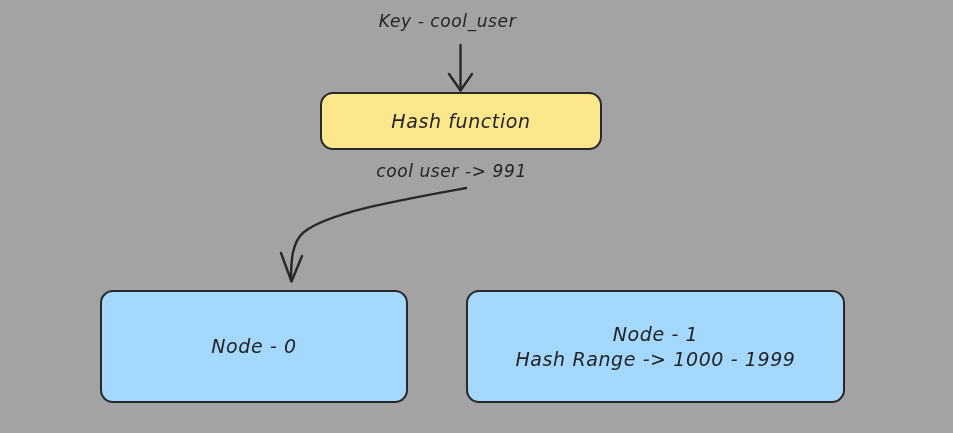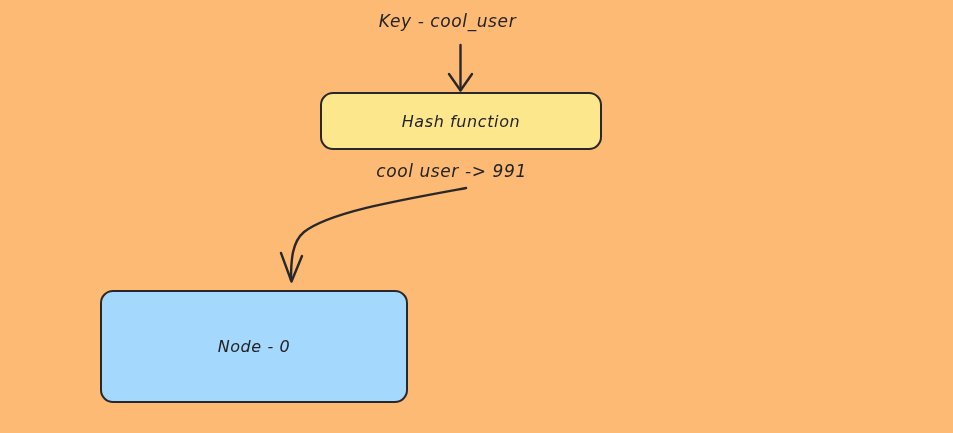--- a/index.html
+++ b/index.html
@@ -7,21 +7,21 @@
     padding: 0;
     background: #ffffff;
   }
   body {
     font-family: "DejaVu Sans", sans-serif;
   }
   #canvas {
     position: relative;
     width: 953px;
     height: 433px;
-    background: #fdba74;
+    background: #a3a3a3;
     overflow: hidden;
   }
   .hand-text {
     font-family: "DejaVu Sans", sans-serif;
     color: #232326;
     font-style: italic;
     letter-spacing: 0.6px;
     white-space: pre;
     -webkit-font-smoothing: antialiased;
   }
@@ -50,21 +50,21 @@
     position: absolute;
     box-sizing: border-box;
     border: 2.4px solid #28282b;
     border-radius: 13px;
     display: flex;
     flex-direction: column;
     align-items: center;
     justify-content: center;
   }
   .node-box .line {
-    font-size: 16px;
+    font-size: 19px;
     line-height: 25px;
     text-align: center;
   }
   #hash-box {
     left: 320px;
     top: 92px;
     width: 282px;
     height: 58px;
     background: #fce78d;
   }
@@ -114,14 +114,18 @@
   <div class="node-box" id="hash-box">
     <div class="line hand-text">Hash function</div>
   </div>
 
   <div class="float-label hand-text" id="edge-label">cool user -&gt; 991</div>
 
   <div class="node-box" id="node0-box">
     <div class="line hand-text">Node - 0</div>
   </div>
 
+  <div class="node-box" id="node1-box">
+    <div class="line hand-text">Node - 1</div>
+    <div class="line hand-text">Hash Range -&gt; 1000 - 1999</div>
+  </div>
 
 </div>
 
 </body></html>

